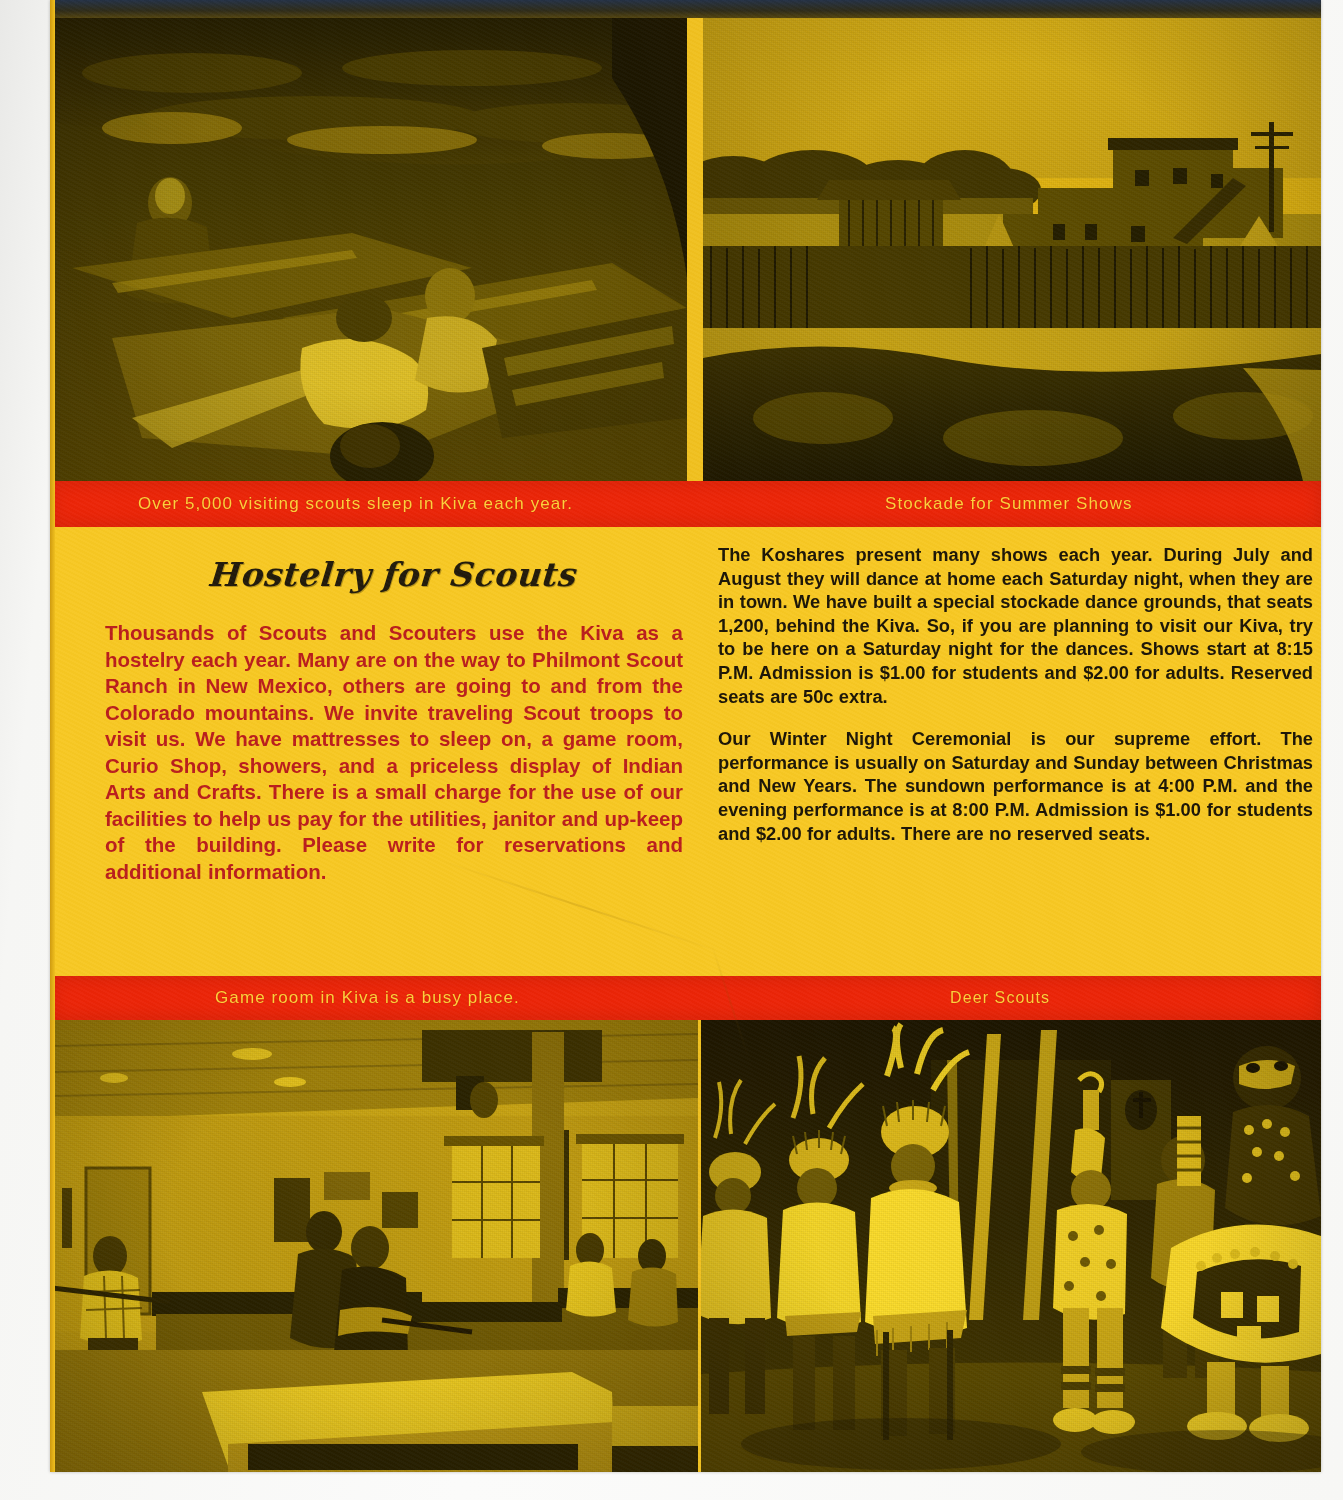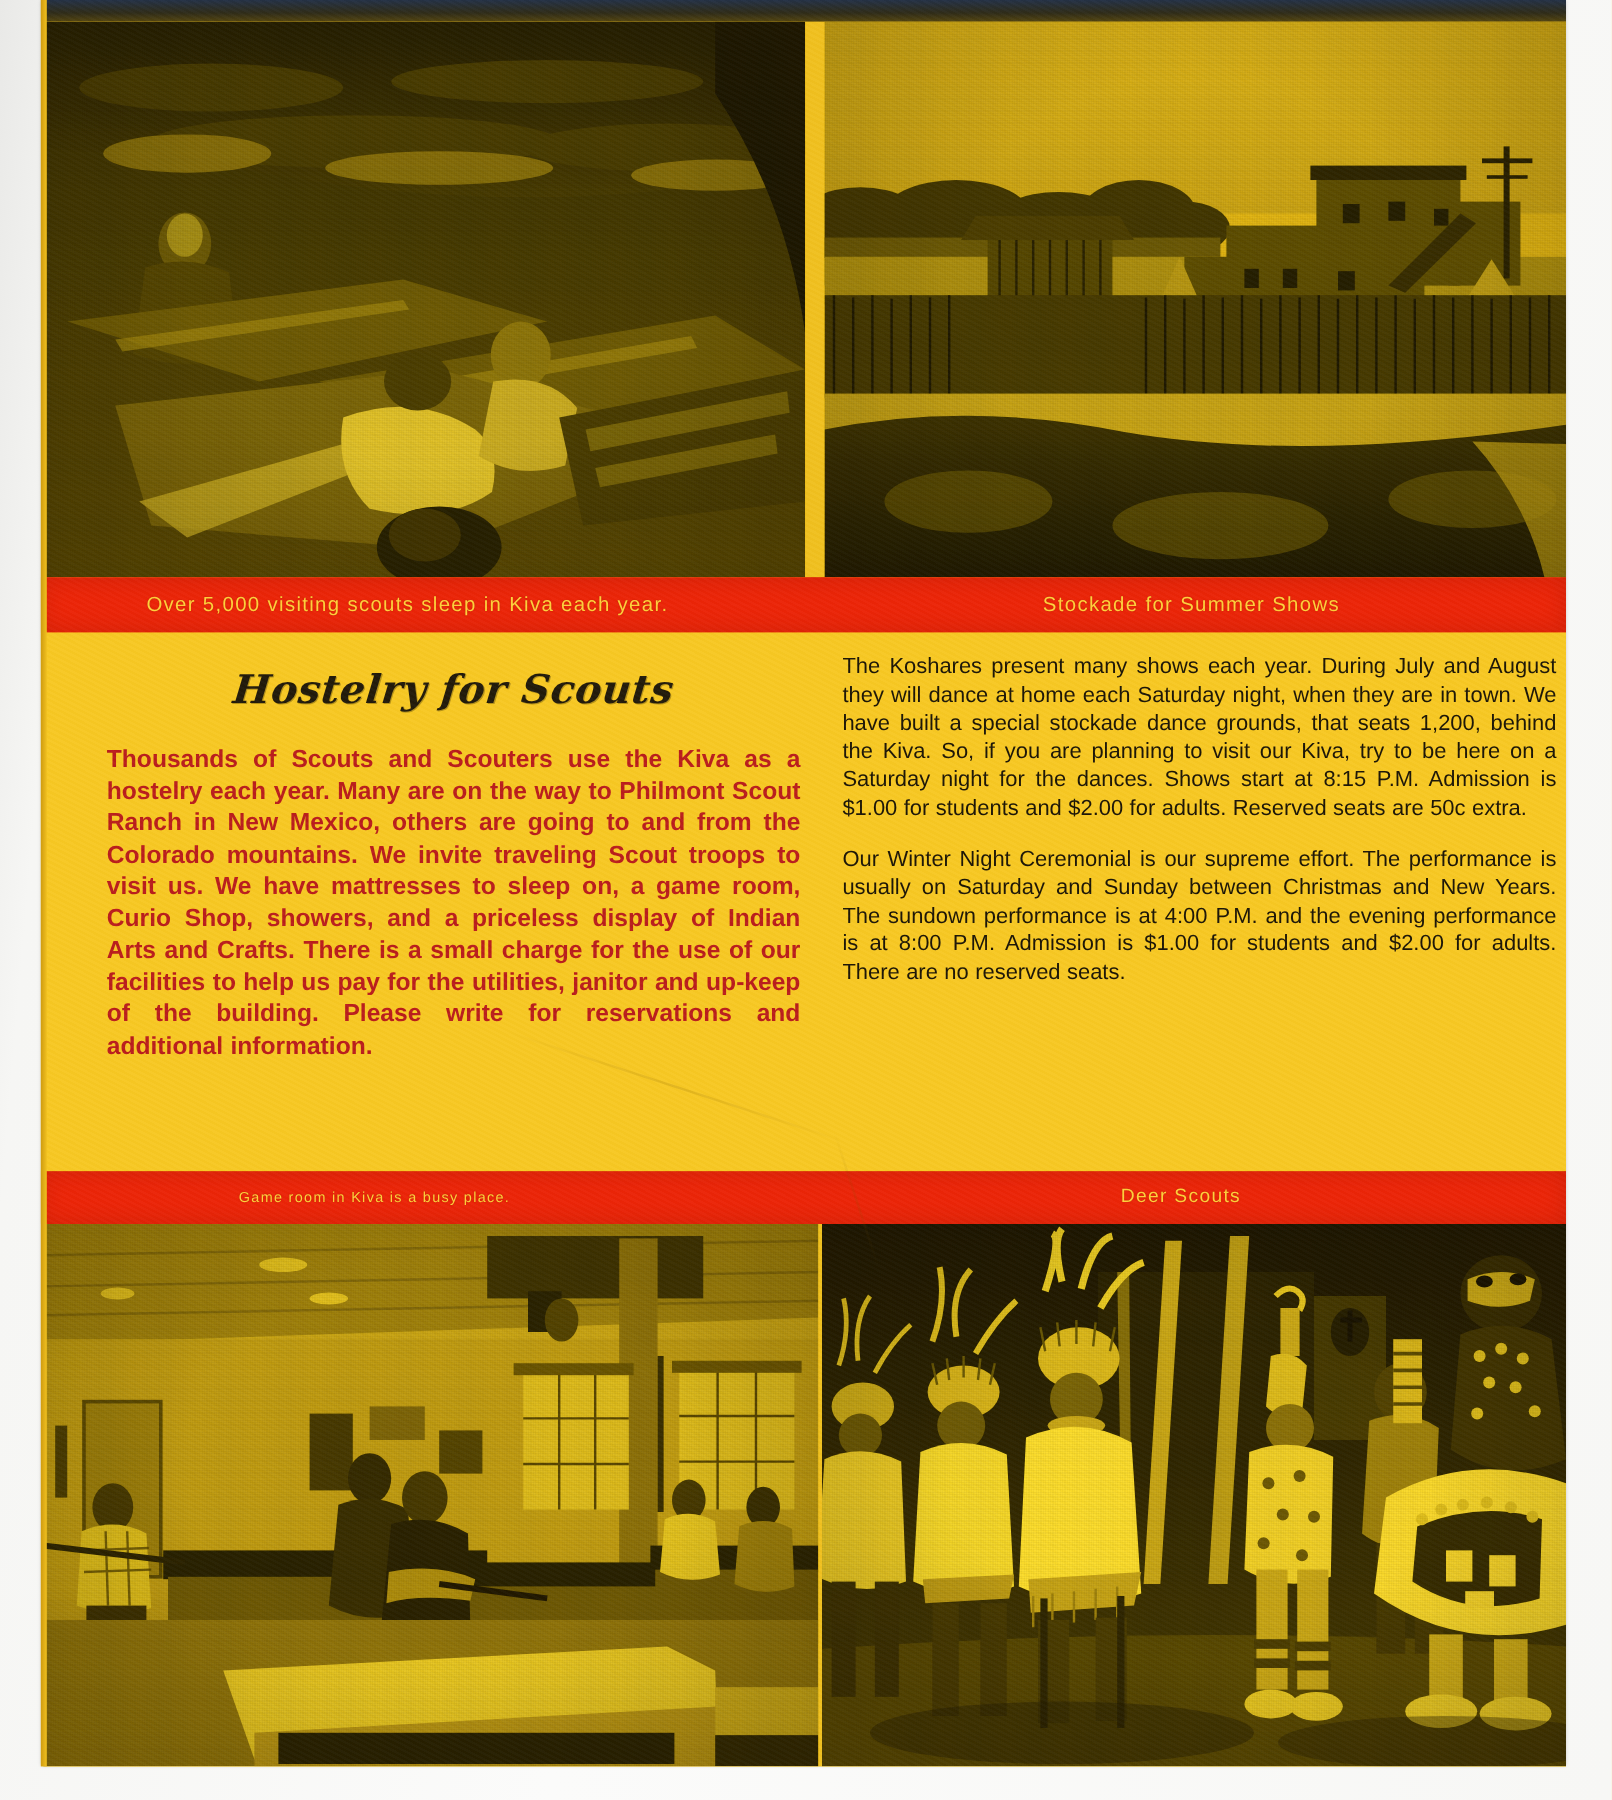--- a/index.html
+++ b/index.html
@@ -24,21 +24,21 @@
   .scan-bg {
     position: absolute;
     inset: 0;
     background:
       linear-gradient(95deg, #e9e9e7 0%, #f6f6f4 6%, #fbfbfa 40%, #f7f7f5 100%);
   }
 
   
   .page {
     position: absolute;
-    left: 34px;
+    left: 50px;
     top: 0px;
     width: 1271px;
     height: 1472px;
     background: #f0c01f;
     box-shadow: 0 0 3px rgba(0,0,0,0.25);
     overflow: hidden;
   }
 
   
   .page-edge-left {
@@ -118,21 +118,21 @@
   .caption {
     color: #ffcf3a;
     font-family: "Liberation Sans", sans-serif;
     font-size: 17px;
     letter-spacing: 1.1px;
     white-space: nowrap;
     text-shadow: 0 0 1px rgba(120,30,0,0.5);
   }
   .cap-a { position:absolute; left: 88px;  }
   .cap-b { position:absolute; left: 835px; }
-  .cap-c { position:absolute; left: 165px; font-size: 12px; }
+  .cap-c { position:absolute; left: 165px; font-size: 17px; }
   .cap-d { position:absolute; left: 900px; font-size: 16px; }
 
   
   .textblock {
     position: absolute;
     left: 0;
     top: 527px;
     width: 100%;
     height: 449px;
     background: #f7c823;
@@ -170,21 +170,21 @@
     font-size: 20.5px;
     line-height: 26.5px;
     color: #b91c1c;
     text-align: justify;
     margin: 0;
     word-spacing: 0.5px;
   }
 
   .body-reg {
     font-family: "Liberation Sans", sans-serif;
-    font-weight: normal;
+    font-weight: bold;
     font-size: 18.3px;
     line-height: 23.6px;
     color: #1a1406;
     text-align: justify;
     margin: 0 0 19px 0;
     word-spacing: 0.3px;
   }
   .body-reg:last-child { margin-bottom: 0; }
 
   

